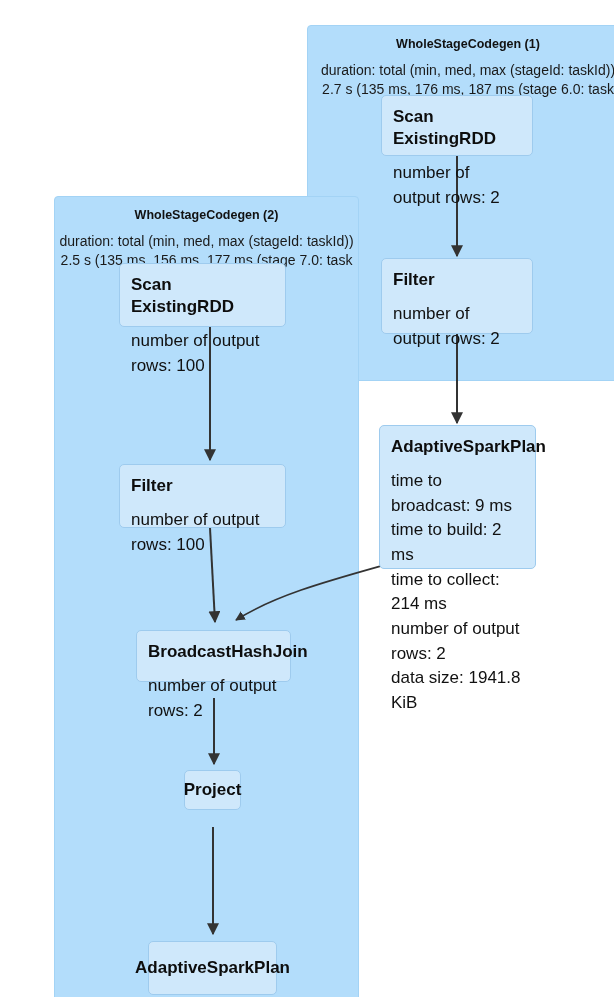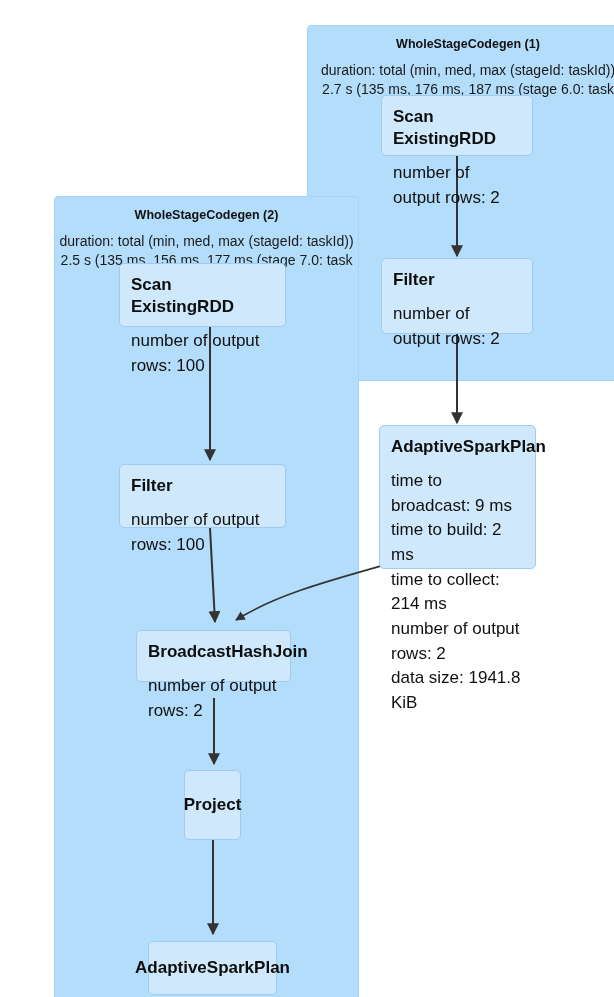--- a/index.html
+++ b/index.html
@@ -149,21 +149,21 @@
 time to collect: 214 ms
 number of output rows: 2
 data size: 1941.8 KiB</div>
   </div>
 
   <div class="node" style="left:112px; top:614px; width:155px; height:52px;">
     <div class="node-title">BroadcastHashJoin</div>
     <div class="node-metrics">number of output rows: 2</div>
   </div>
 
-  <div class="node centered" style="left:160px; top:754px; width:57px; height:70px;">
+  <div class="node centered" style="left:160px; top:754px; width:57px; height:40px;">
     <div class="node-title">Project</div>
   </div>
 
   <div class="node centered" style="left:124px; top:925px; width:129px; height:54px;align-items:center;">
     <div class="node-title">AdaptiveSparkPlan</div>
   </div>
 
 </div>
 
 </body></html>

